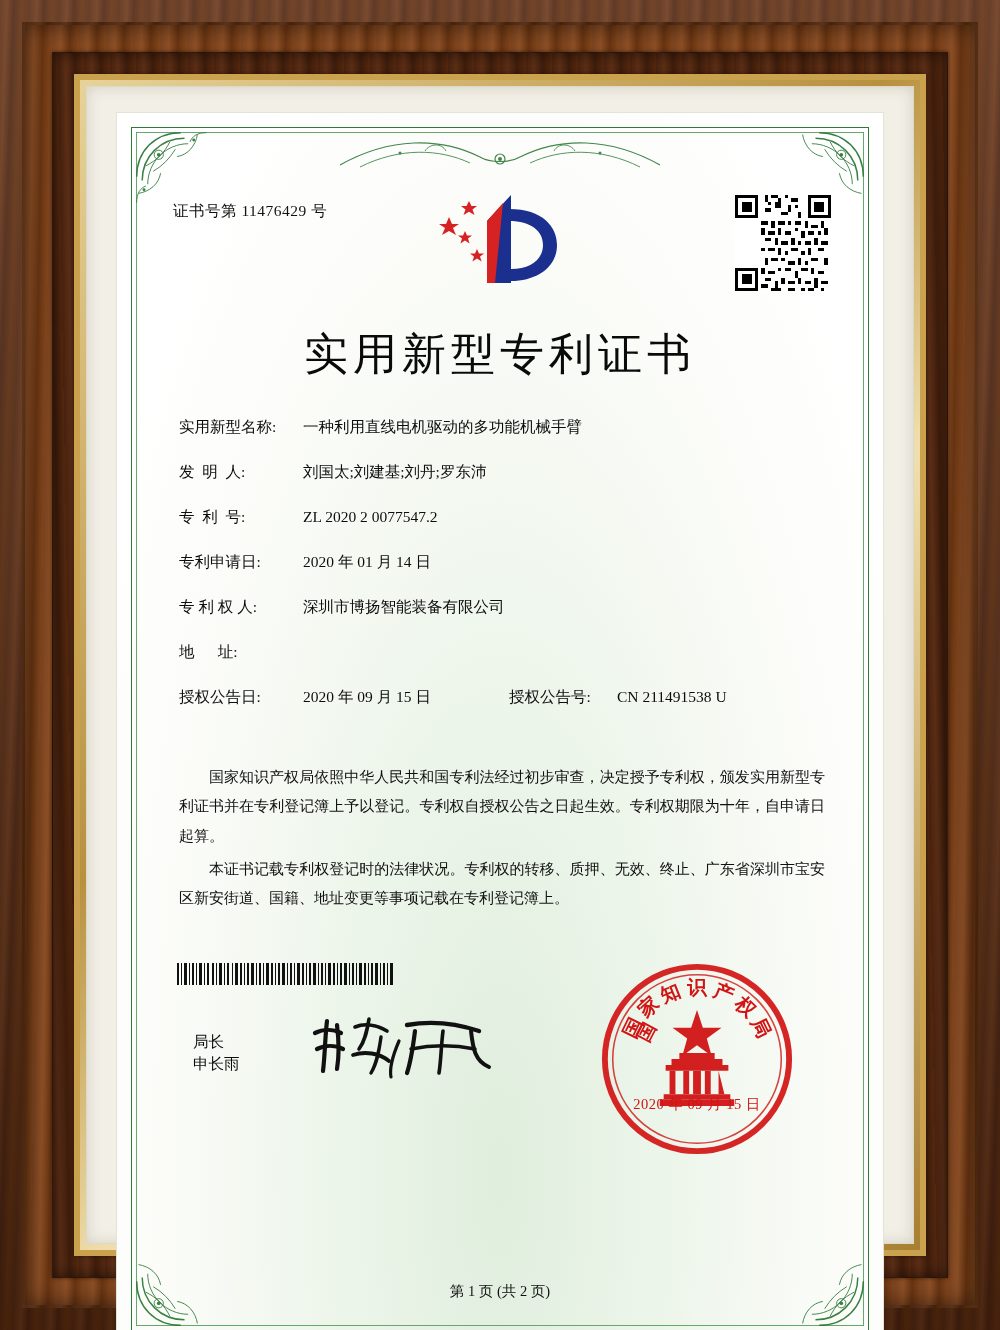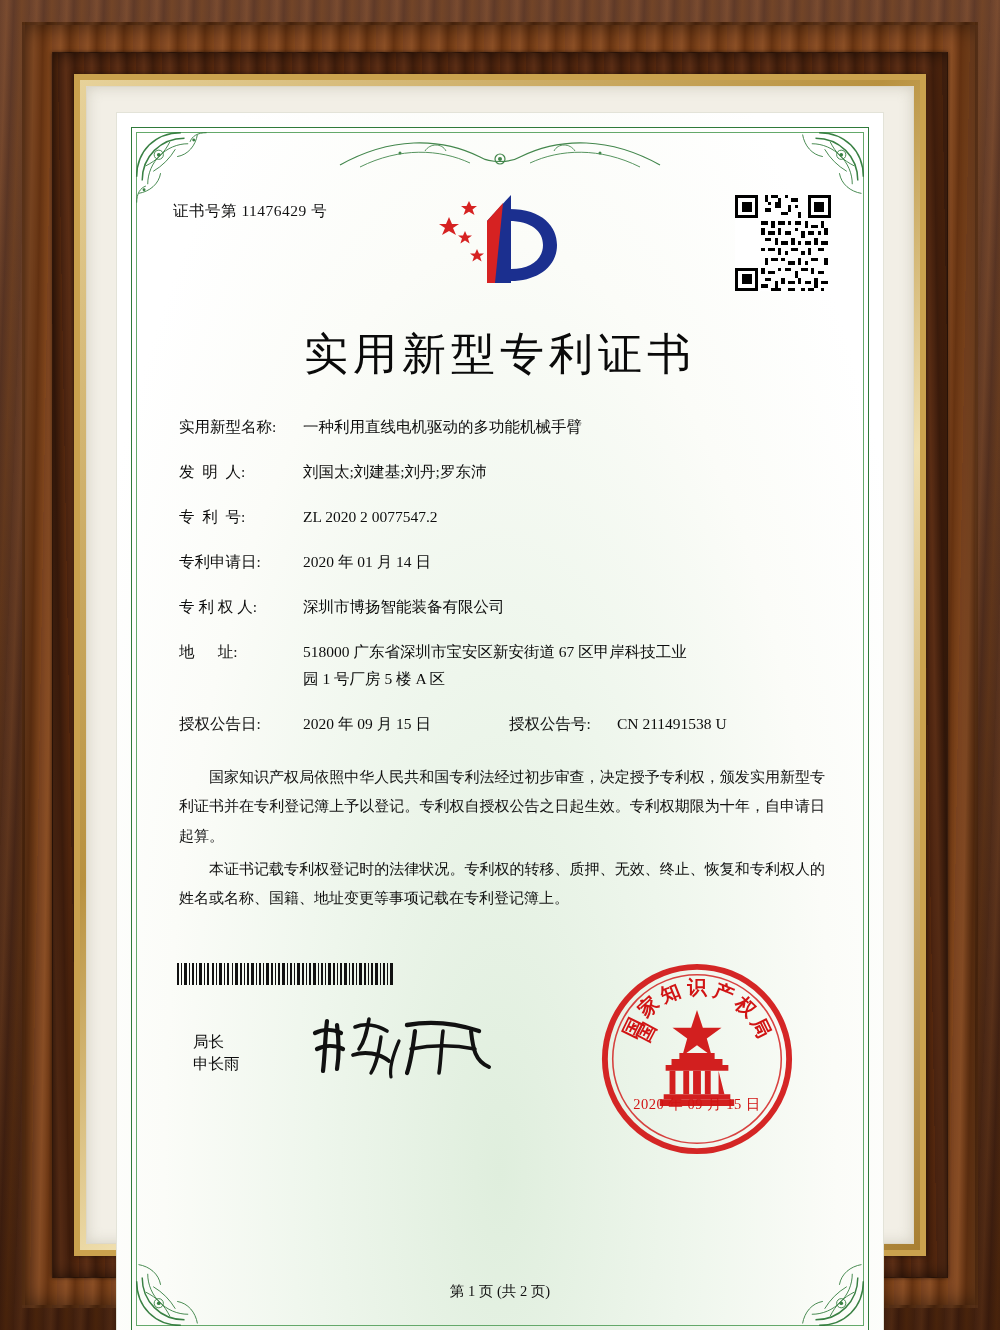--- a/index.html
+++ b/index.html
@@ -478,41 +478,37 @@
       <div class="field-value">2020 年 01 月 14 日</div>
     </div>
 
     <div class="field-row">
       <div class="field-label">专 利 权 人:</div>
       <div class="field-value">深圳市博扬智能装备有限公司</div>
     </div>
 
     <div class="field-row">
       <div class="field-label">地      址:</div>
-      <div class="field-value">
-        <span>518000 广东省深圳市宝安区新安街道 67 区甲岸科技工业</span>
-        <span class="l2">园 1 号厂房 5 楼 A 区</span>
-      </div>
     </div>
 
     <div class="row-inline">
       <div class="inline-left">
         <div class="field-label">授权公告日:</div>
         <div class="field-value">2020 年 09 月 15 日</div>
       </div>
       <div class="inline-right">
         <div class="field-label">授权公告号:</div>
         <div class="field-value">CN 211491538 U</div>
       </div>
     </div>
   </div>
 
   <div class="paras">
     <p>国家知识产权局依照中华人民共和国专利法经过初步审查，决定授予专利权，颁发实用新型专利证书并在专利登记簿上予以登记。专利权自授权公告之日起生效。专利权期限为十年，自申请日起算。</p>
-    <p>本证书记载专利权登记时的法律状况。专利权的转移、质押、无效、终止、恢复和专利权人的姓名或名称、国籍、地址变更等事项记载在专利登记簿上。</p>
+    <p>本证书记载专利权登记时的法律状况。专利权的转移、质押、无效、终止、广东省深圳市宝安区新安街道、国籍、地址变更等事项记载在专利登记簿上。</p>
   </div>
 
   <svg class="barcode" viewBox="0 0 220 22" shape-rendering="crispEdges">
     <rect width="220" height="22" fill="#fff" opacity="0"></rect>
     <g fill="#111">
       <rect x="0" y="0" width="2" height="22"></rect>
         <rect x="4" y="0" width="1" height="22"></rect>
       <rect x="7" y="0" width="3" height="22"></rect>
         <rect x="12" y="0" width="1" height="22"></rect>
       <rect x="15" y="0" width="2" height="22"></rect>

